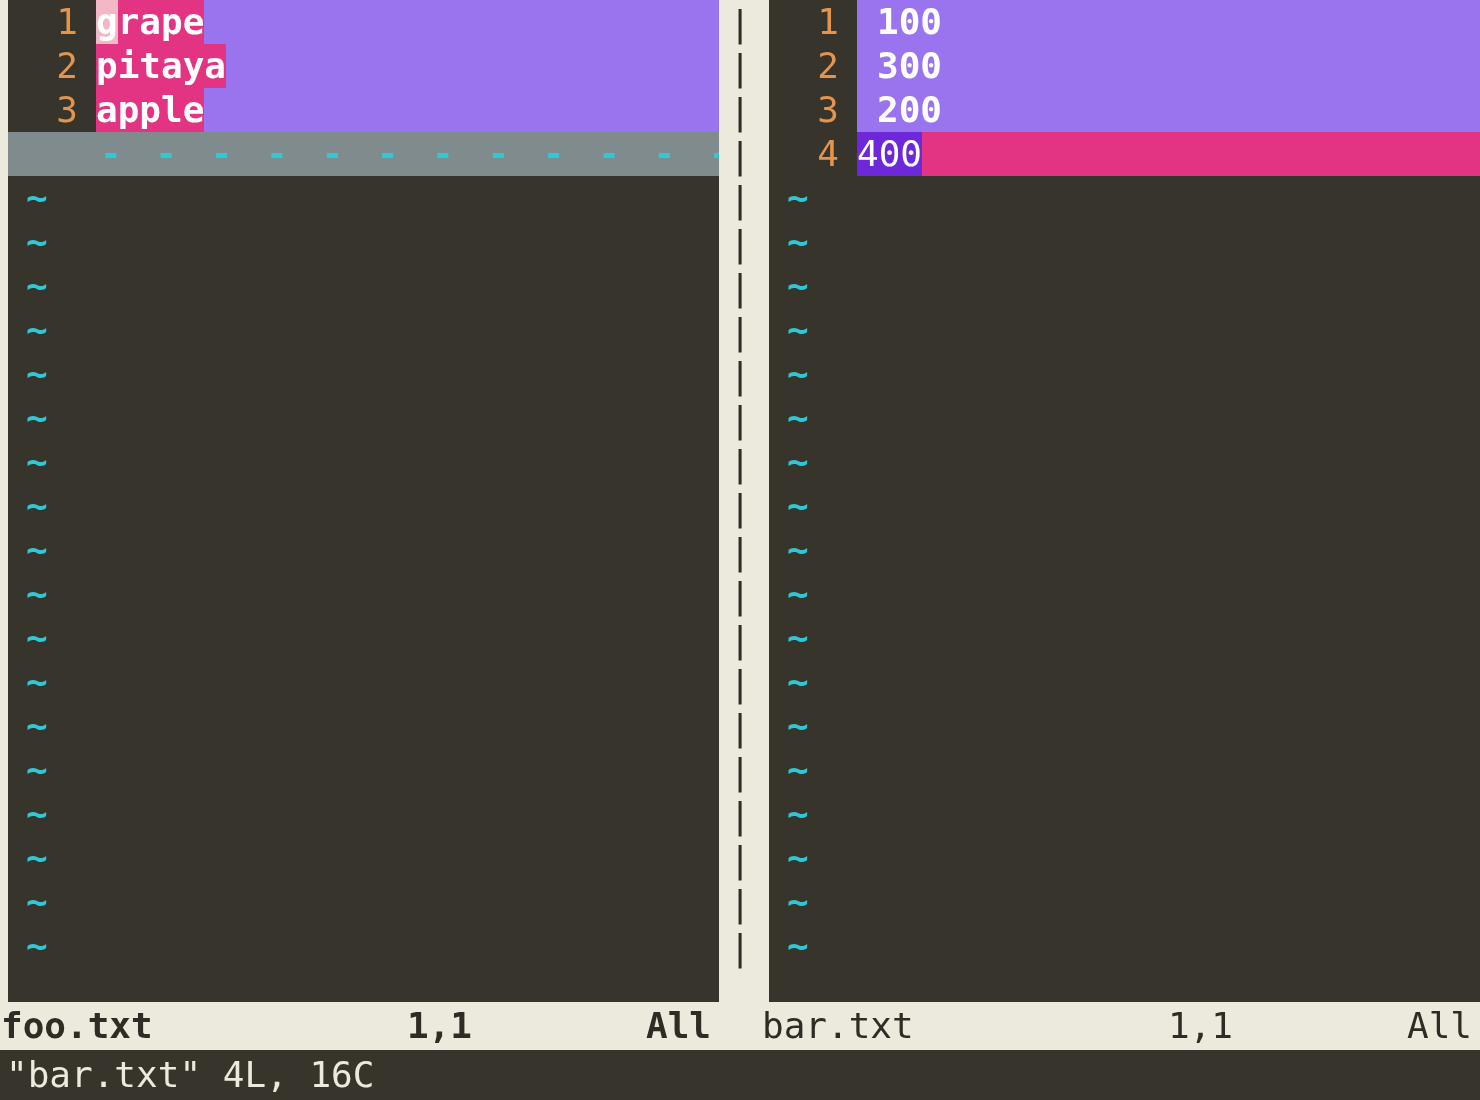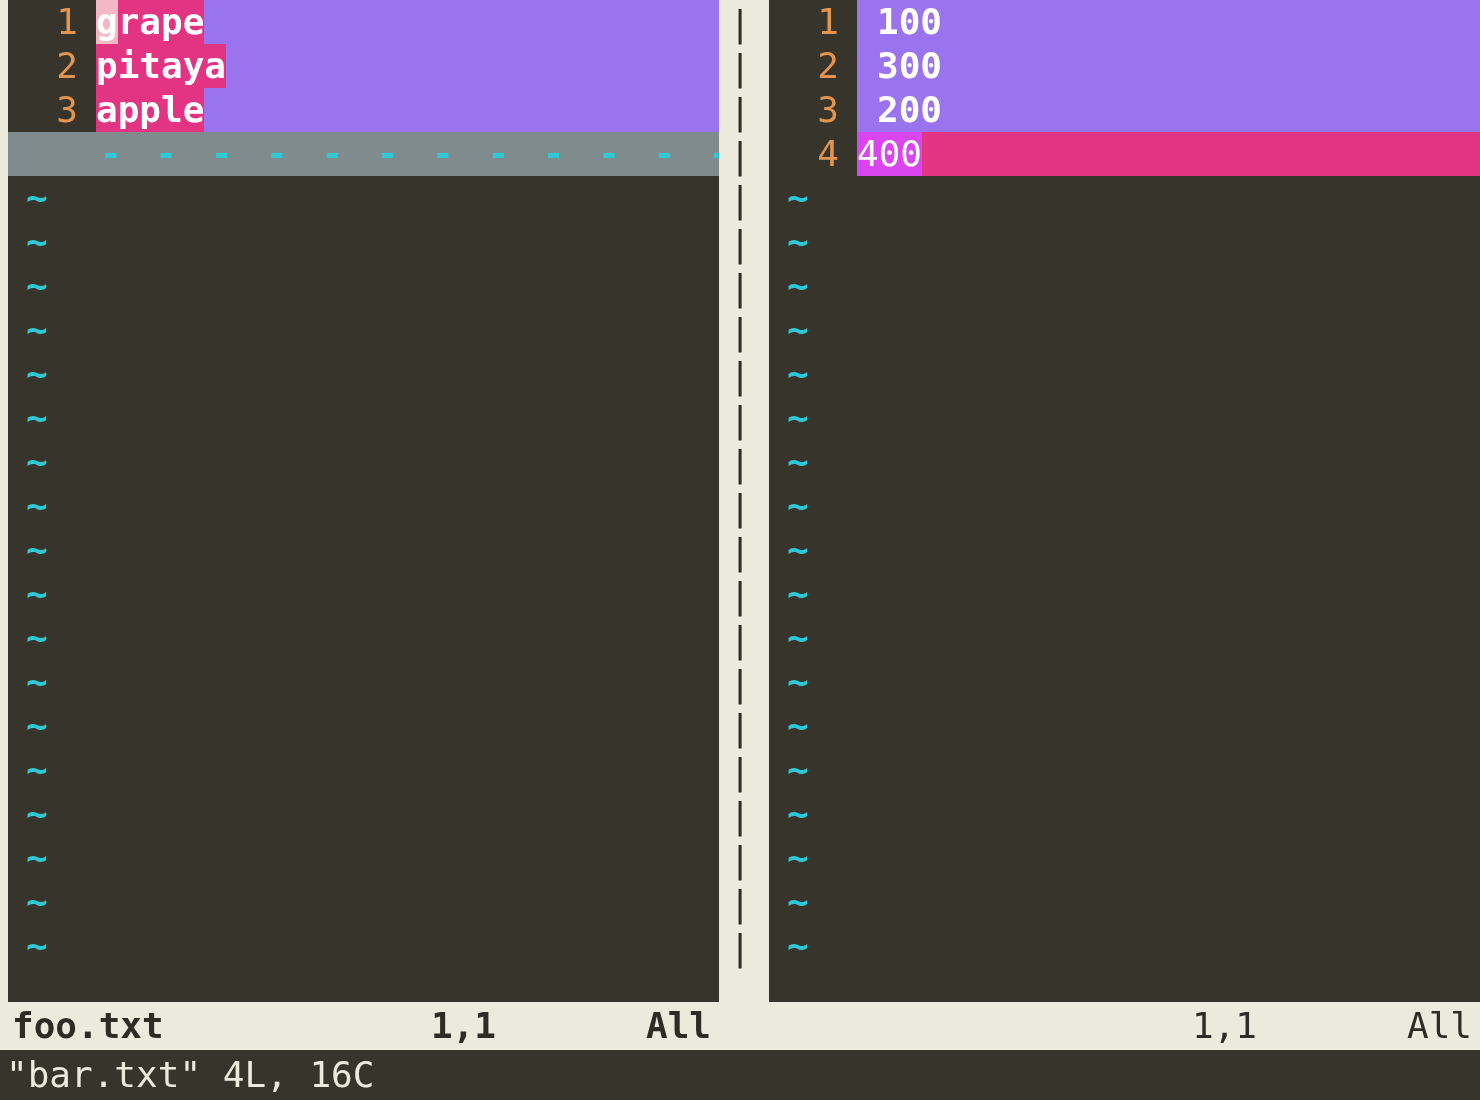--- a/index.html
+++ b/index.html
@@ -73,21 +73,21 @@
     flex: 1;
     background: #9a74ef;
   }
   .diff-add-fill {
     flex: 1;
     background: #e33383;
   }
   .tok-change { background: #e33383; color: #ffffff; font-weight: 700; text-align: right; }
   .tok-cursor { background: #f3b8c5; color: #ffffff; font-weight: 700; }
   .tok-change-plain { background: #9a74ef; color: #ffffff; font-weight: 700; padding-left: 20px; }
-  .tok-add-plain    { background: #d946ef; color: #ffffff; }
+  .tok-add-plain    { background: #6d28d9; color: #ffffff; }
 
   .deleted-row {
     height: 44px;
     background: #7f8b8c;
     display: flex;
     align-items: center;
   }
   .deleted-dashes {
     flex: 1;
     height: 44px;
@@ -117,22 +117,23 @@
   .statuslines {
     display: flex;
     height: 48px;
     background: #eceadd;
     line-height: 48px;
   }
   .statusline {
     flex: 1;
     display: flex;
     color: #2e2c25;
-    padding-left: 12px;
+    padding-left: 1px;
     padding-right: 8px;
+    gap: 24px;
   }
   .statusline.active { font-weight: 700; }
   .sl-name { flex: 0 0 auto; }
   .sl-spacer { flex: 1; }
   .sl-pos { flex: 0 0 auto; padding-right: 150px; }
   .sl-pct { flex: 0 0 auto; }
 
   .cmdline {
     height: 50px;
     line-height: 50px;
@@ -385,20 +386,21 @@
 
   <div class="statuslines">
     <div class="statusline active">
       <span class="sl-name">foo.txt</span>
       <span class="sl-spacer"></span>
       <span class="sl-pos">1,1</span>
       <span class="sl-pct">All</span>
     </div>
     <div style="width:42px"></div>
     <div class="statusline">
+      <span class="sl-name">bar.txt</span>
       <span class="sl-spacer"></span>
       <span class="sl-pos">1,1</span>
       <span class="sl-pct">All</span>
     </div>
   </div>
 
   <div class="cmdline">"bar.txt" 4L, 16C</div>
 </div>
 
 </body></html>

